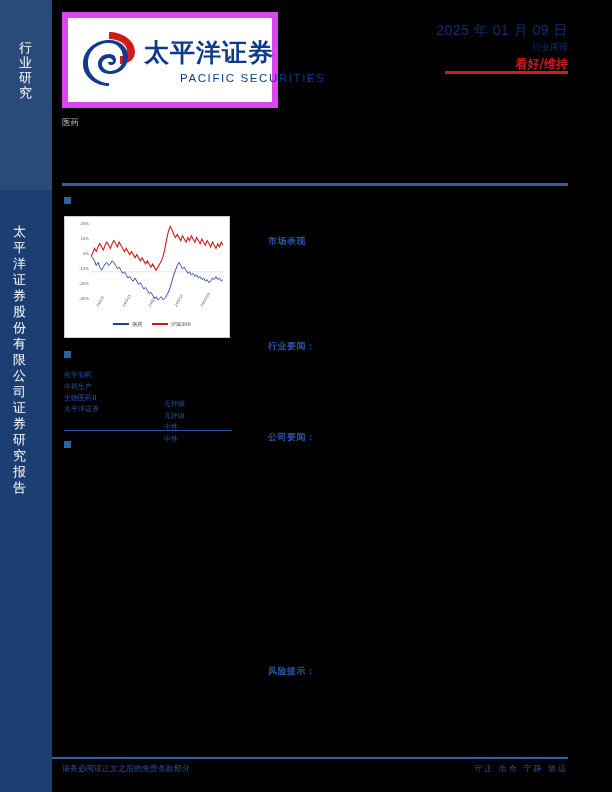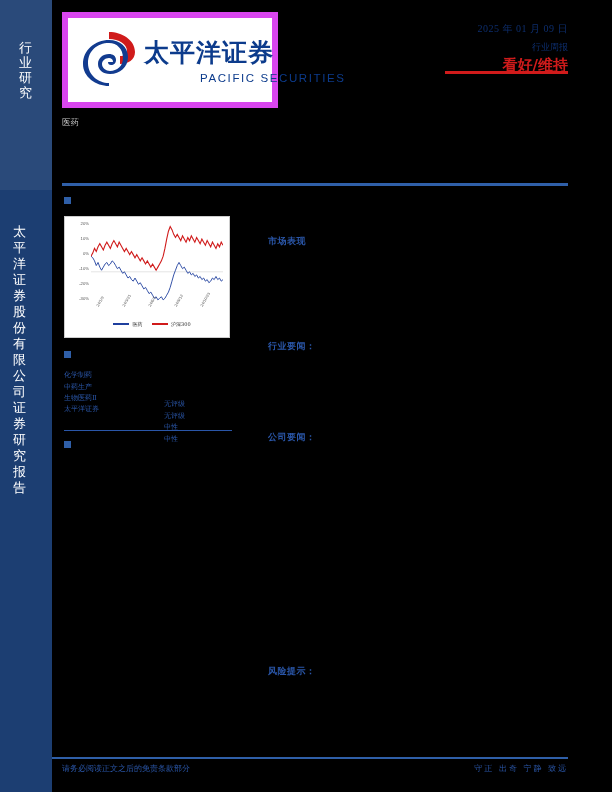--- a/index.html
+++ b/index.html
@@ -75,48 +75,48 @@
     left: 76px; top: 18px;
     font-size: 25px;
     font-weight: bold;
     color: #0c3b8c;
     letter-spacing: 1px;
     font-family: "DejaVu Serif", serif;
     white-space: nowrap;
   }
   .logo-en {
     position: absolute;
-    left: 88px; top: 54px;
+    left: 68px; top: 54px;
     font-size: 11.5px;
     color: #0c3b8c;
     letter-spacing: 1.6px;
     font-family: "Liberation Sans", sans-serif;
     white-space: nowrap;
     padding-left: 44px;
   }
 
   .date-line {
     position: absolute;
     right: 44px; top: 22px;
-    font-size: 10px;
+    font-size: 14px;
     color: #0d2e6e;
-    font-family: Liberation Serif, serif;
+    font-family: Liberation Sans, sans-serif;
     letter-spacing: 0.5px;
   }
   .report-type {
     position: absolute;
     right: 44px; top: 41px;
     font-size: 9px;
     color: #0d2e6e;
     font-family: "DejaVu Serif", serif;
   }
   .rating {
     position: absolute;
     right: 44px; top: 56px;
-    font-size: 15px;
+    font-size: 12px;
     color: #d01b1b;
     font-family: "DejaVu Serif", serif;
     font-weight: bold;
     margin-left: 30px;
   }
   .rating-rule {
     position: absolute;
     right: 44px; top: 71px;
     width: 123px; height: 3px;
     background: #d01b1b;

